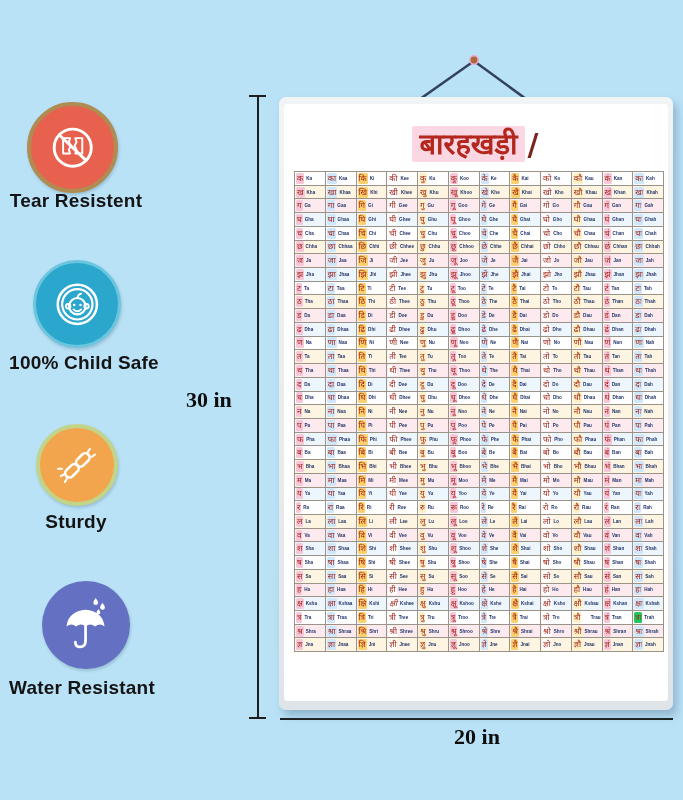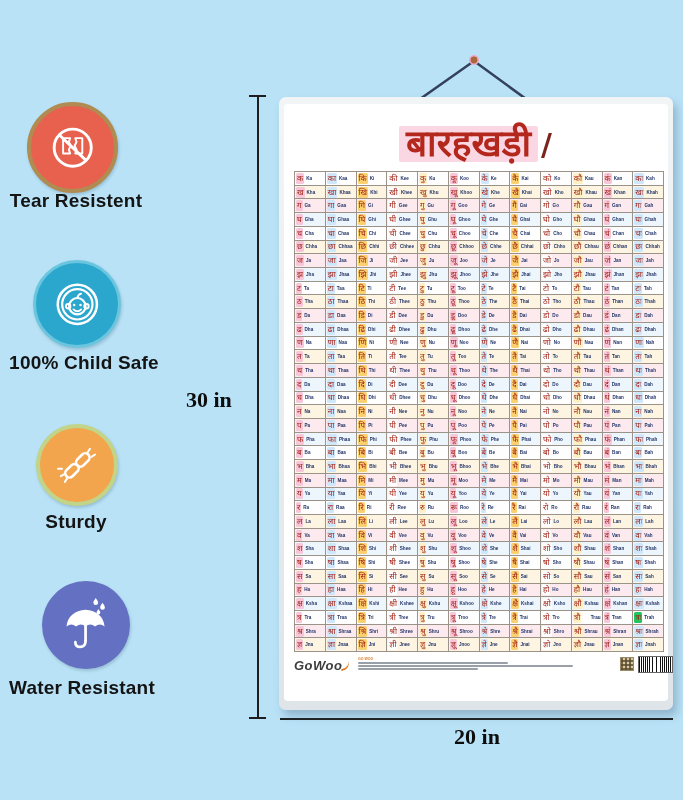--- a/index.html
+++ b/index.html
@@ -36,21 +36,21 @@
   .hanger{position:absolute;left:395px;top:48px;width:160px;height:62px;}
 
   
   .poster-board{position:absolute;left:279px;top:97px;width:394px;height:613px;border-radius:7px;
                 background:linear-gradient(180deg,#f2f5f6,#dfe4e8);
                 box-shadow:4px 6px 9px rgba(70,100,125,.35);}
   .poster-paper{position:absolute;left:5px;top:7px;right:5px;bottom:9px;background:#ffffff;border-radius:4px;}
 
   .poster-title{position:absolute;left:0;top:22px;width:100%;display:flex;align-items:center;
                 justify-content:center;gap:2px;font-family:"DejaVu Sans",sans-serif;}
-  .title-hi{font-size:37px;font-weight:bold;padding:0 7px;line-height:36px;border-radius:2px;}
+  .title-hi{font-size:29px;font-weight:bold;padding:0 7px;line-height:36px;border-radius:2px;}
   .title-sep{font-size:30px;font-weight:bold;color:#7a241b;margin:0 1px;}
   .title-en{font-size:25px;font-weight:bold;letter-spacing:.5px;padding:3px 5px;border-radius:2px;
             font-family:"Liberation Sans",sans-serif;}
 
   .btable{position:absolute;left:10px;top:67px;width:370px;height:481px;box-sizing:border-box;
           border:1.5px solid #8b8178;display:flex;flex-direction:column;}
   .trow{flex:1;display:flex;border-bottom:1px solid #9b9288;min-height:0;}
   .trow:last-child{border-bottom:none;}
   .tcell{flex:1;display:flex;align-items:center;gap:2px;padding:0 1px;border-right:1px solid #9b9288;
          overflow:hidden;min-width:0;}
@@ -1711,21 +1711,21 @@
             </div>
             <div class="tcell" style="border-color: rgb(155, 146, 136);">
               <span class="dev" style="background: rgb(207, 231, 251); color: rgb(163, 35, 23);">क्षा</span>
               <span class="lat" style="color: rgb(34, 52, 104);">Kshaa</span>
             </div>
             <div class="tcell" style="border-color: rgb(155, 146, 136);">
               <span class="dev" style="background: rgb(251, 208, 110); color: rgb(163, 35, 23);">क्षि</span>
               <span class="lat" style="color: rgb(34, 52, 104);">Kshi</span>
             </div>
             <div class="tcell" style="border-color: rgb(155, 146, 136);">
-              <span class="dev" style="background: rgb(253, 253, 253); color: rgb(163, 35, 23);">क्षी</span>
+              <span class="dev" style="background: rgb(253, 253, 253); color: rgb(163, 35, 23); font-style: italic;">क्षी</span>
               <span class="lat" style="color: rgb(34, 52, 104);">Kshee</span>
             </div>
             <div class="tcell" style="border-color: rgb(155, 146, 136);">
               <span class="dev" style="background: rgb(253, 240, 196); color: rgb(163, 35, 23);">क्षु</span>
               <span class="lat" style="color: rgb(34, 52, 104);">Kshu</span>
             </div>
             <div class="tcell" style="border-color: rgb(155, 146, 136);">
               <span class="dev" style="background: rgb(247, 198, 217); color: rgb(163, 35, 23);">क्षू</span>
               <span class="lat" style="color: rgb(34, 52, 104);">Kshoo</span>
             </div>
@@ -1899,30 +1899,17 @@
               <span class="dev" style="background: rgb(247, 198, 217); color: rgb(163, 35, 23);">ज्ञं</span>
               <span class="lat" style="color: rgb(34, 52, 104);">Jnan</span>
             </div>
             <div class="tcell" style="border-color: rgb(155, 146, 136);">
               <span class="dev" style="background: rgb(207, 231, 251); color: rgb(163, 35, 23);">ज्ञः</span>
               <span class="lat" style="color: rgb(34, 52, 104);">Jnah</span>
             </div>
           </div>
         </div>
 
-      <div class="poster-footer">
-        <div class="brand-logo">
-          <span>GoWoo</span><span class="swoosh"></span>
-        </div>
-        <div class="fine-print">
-          <div class="fp-head">GO WOO</div>
-          <div class="fp-line l1"></div>
-          <div class="fp-line l2"></div>
-          <div class="fp-line l3"></div>
-        </div>
-        <div class="qr"></div>
-        <div class="barcode"></div>
-      </div>
 
     </div>
   </div>
 
 </div>
 
 </body></html>

